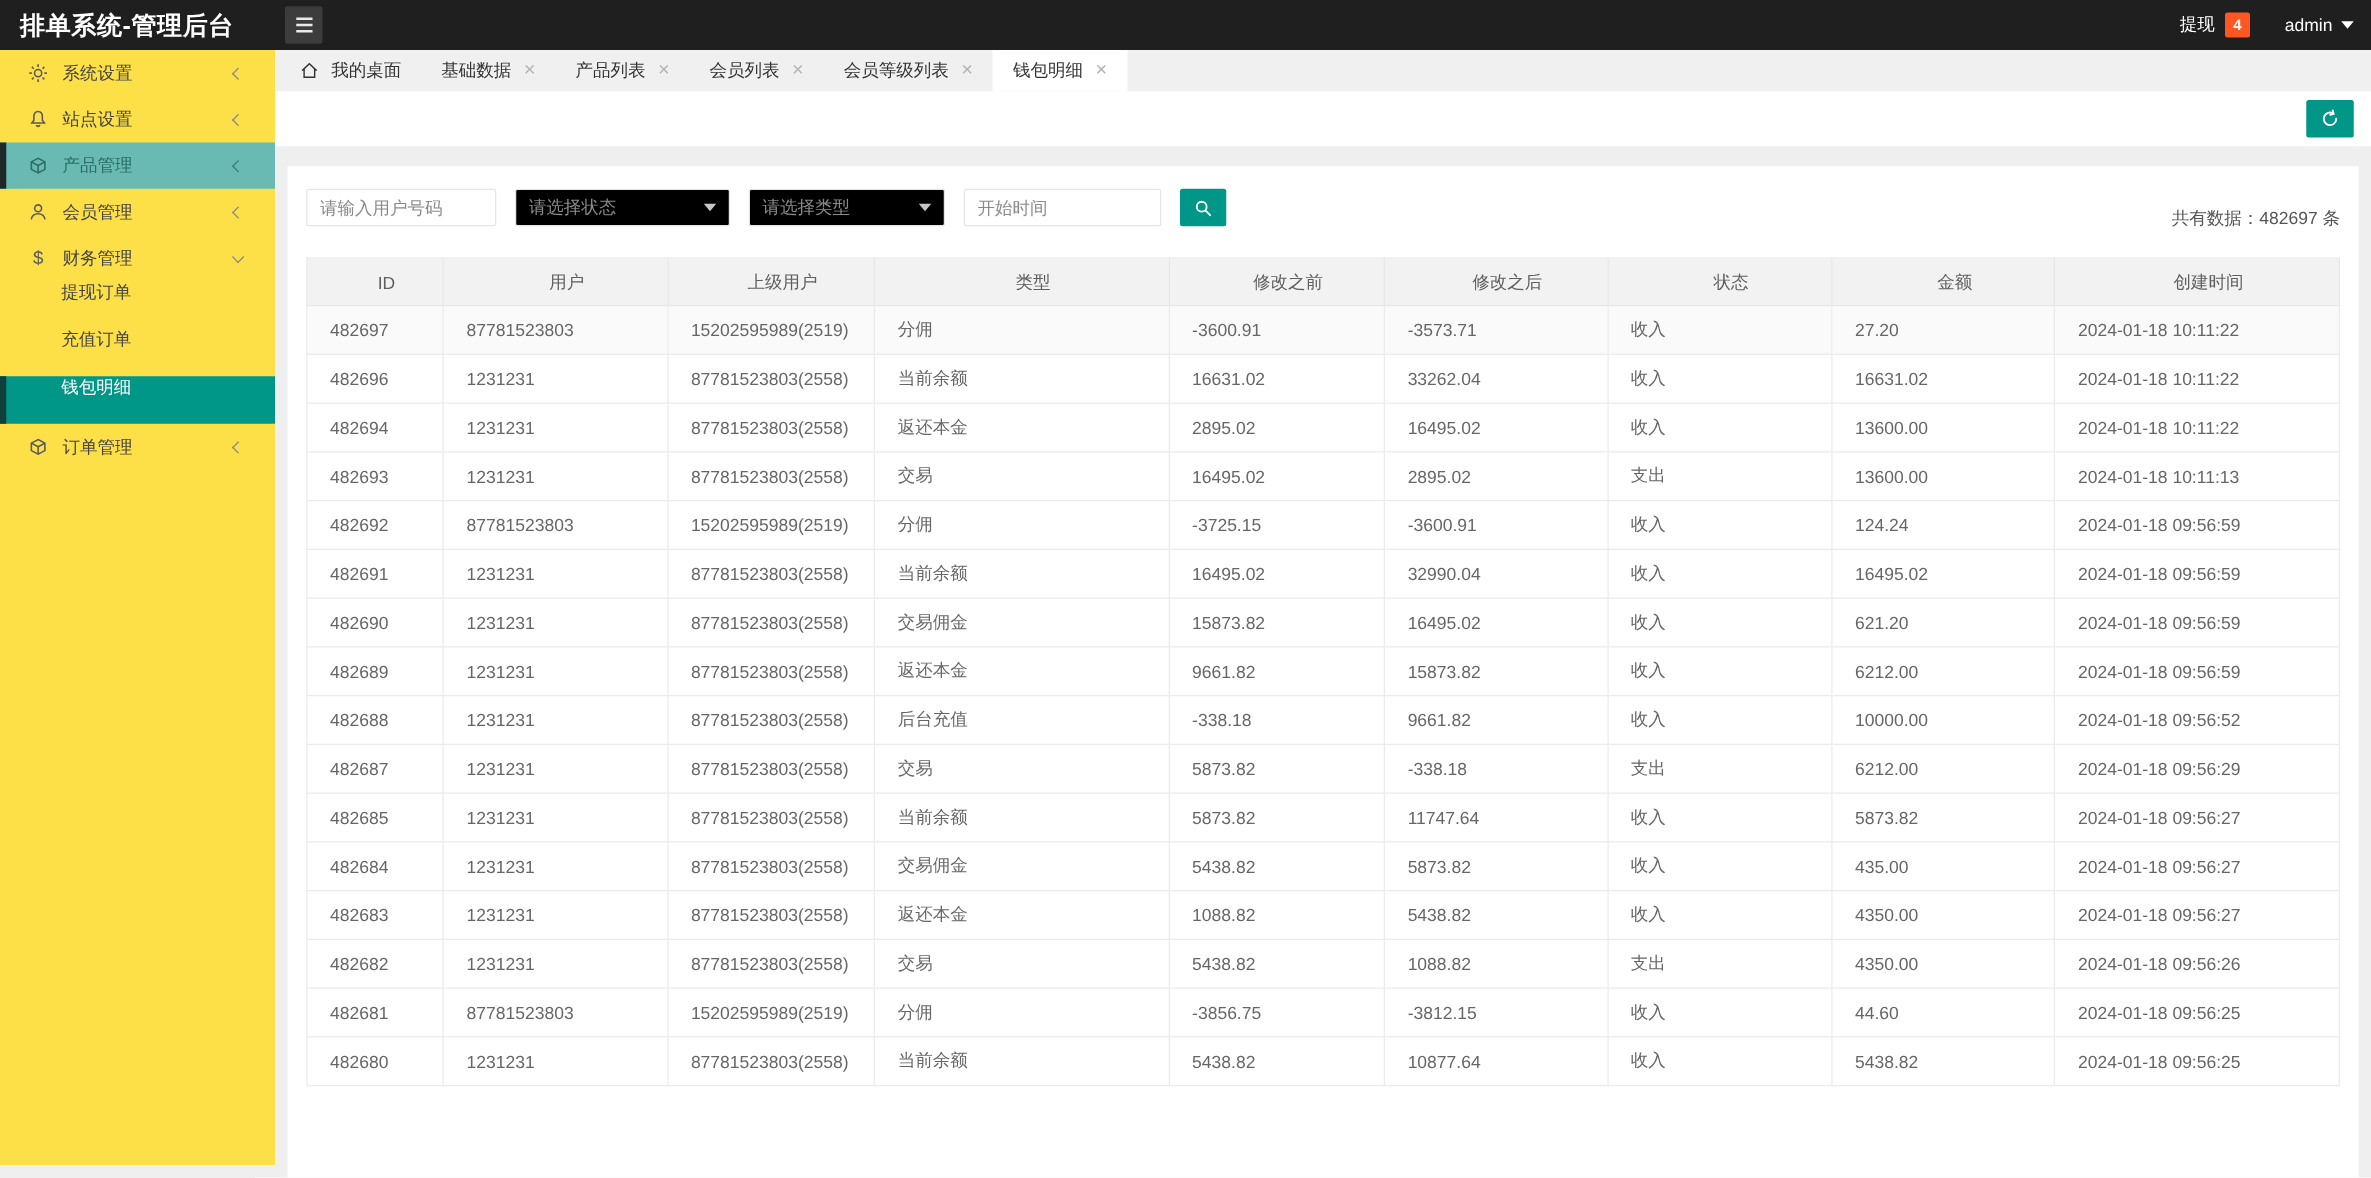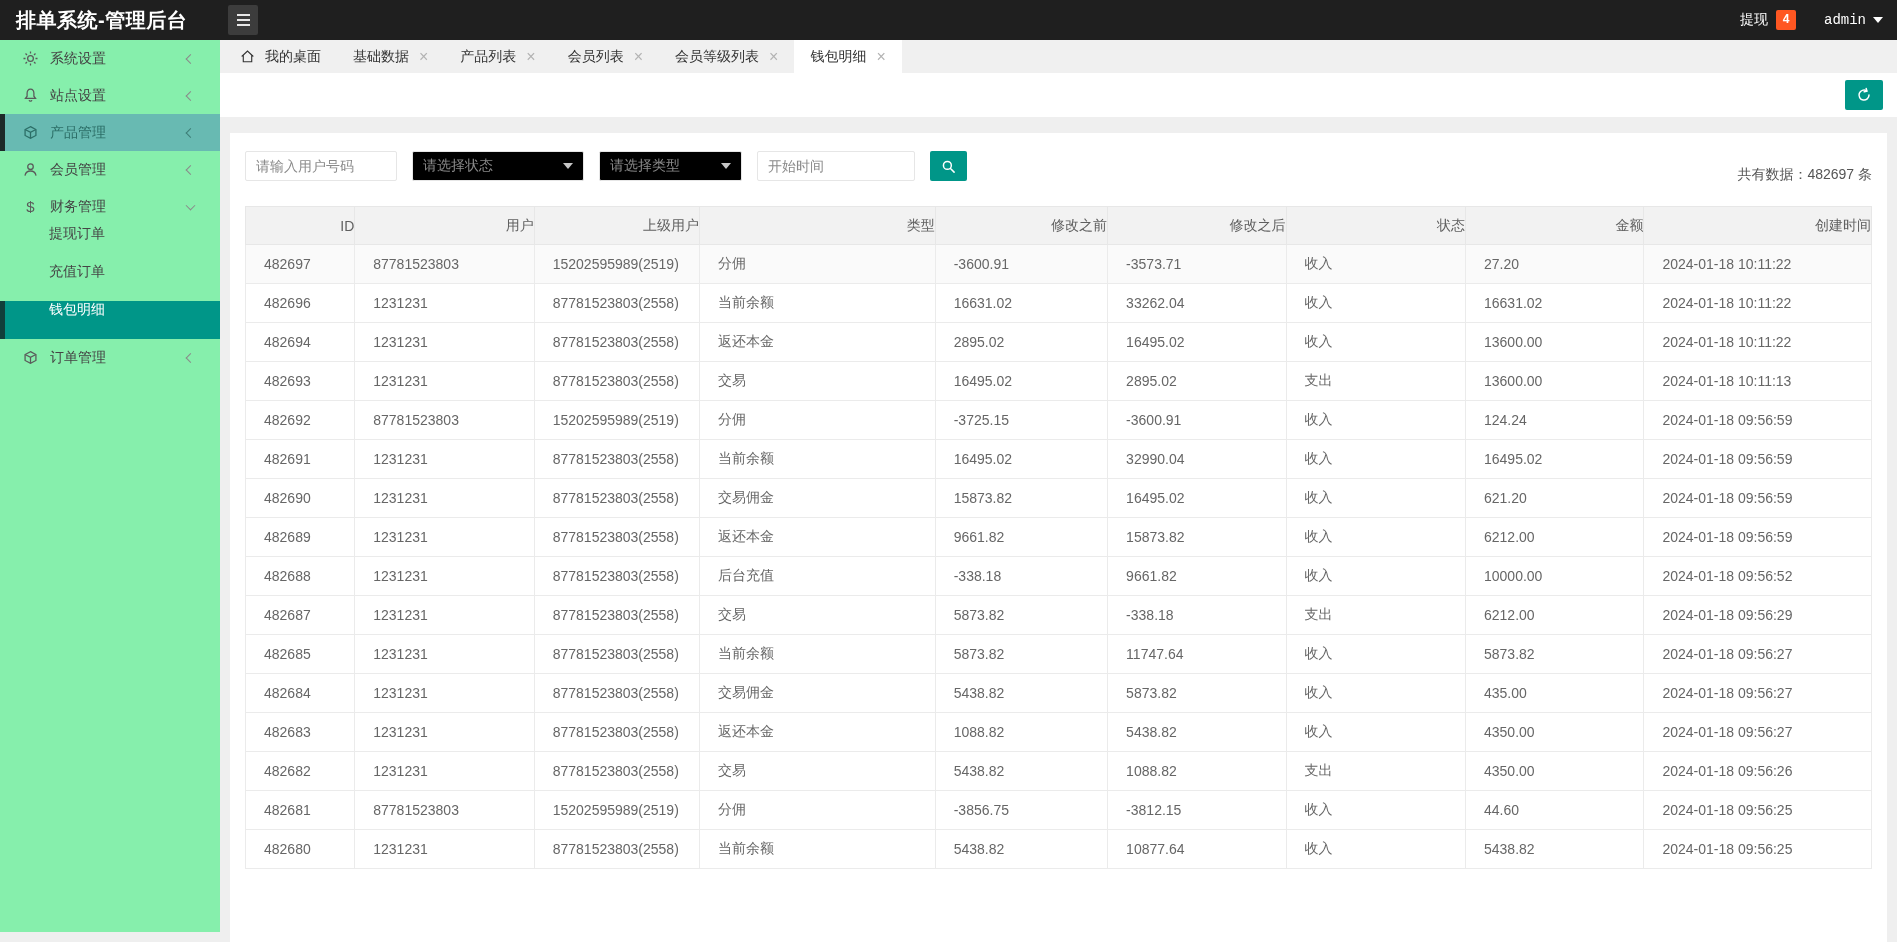--- a/index.html
+++ b/index.html
@@ -5,28 +5,28 @@
   * { margin:0; padding:0; box-sizing:border-box; }
   html,body { width:100%; height:100%; overflow:hidden; }
   body { font-family:"Liberation Sans","DejaVu Sans",sans-serif; background:#efefef; font-size:14px; color:#444; }
 
   
   .topbar { position:fixed; left:0; top:0; right:0; height:40px; background:#1f1f1f; z-index:30; display:flex; align-items:center; }
   .app-title { color:#fff; font-size:20px; font-weight:700; padding-left:16px; letter-spacing:.5px; }
   .hamburger { position:absolute; left:228px; top:5px; width:30px; height:30px; background:#3c3c3c; border:none; border-radius:2px; cursor:pointer; display:flex; align-items:center; justify-content:center; }
   .bars { display:inline-flex; flex-direction:column; gap:3px; }
   .bars i { display:block; width:13px; height:2px; background:#e8e8e8; }
-  .topbar-right { position:absolute; right:14px; top:0; height:40px; display:flex; align-items:center; gap:28px;font-family:Liberation Mono, monospace; }
+  .topbar-right { position:absolute; right:14px; top:0; height:40px; display:flex; align-items:center; gap:28px; }
   .withdraw { display:flex; align-items:center; gap:8px; color:#fff; cursor:pointer; }
   .badge { min-width:20px; height:20px; background:#ff5722; color:#fff; font-size:12px; font-weight:700; border-radius:2px; display:inline-flex; align-items:center; justify-content:center; padding:0 5px; }
   .user-menu { display:flex; align-items:center; gap:7px; color:#fff; cursor:pointer; }
   .caret { width:0; height:0; border-left:5px solid transparent; border-right:5px solid transparent; border-top:6px solid #fff; }
 
   
-  .sidebar { position:fixed; left:0; top:40px; bottom:10px; width:220px; background:#86efac; z-index:20; }
+  .sidebar { position:fixed; left:0; top:40px; bottom:10px; width:220px; background:#fde047; z-index:20; }
   .side-item { position:relative; height:37px; display:flex; align-items:center; padding-left:22px; cursor:pointer; color:#444; }
   .s-icon { width:17px; height:17px; margin-right:11px; display:inline-flex; color:#5a5a5a; font-size:15px; line-height:17px; justify-content:center; }
   .s-icon svg { width:17px; height:17px; }
   .s-label { font-size:14px; }
   .chev { position:absolute; right:26px; top:50%; width:7px; height:7px; border-right:1px solid #8a8a8a; border-bottom:1px solid #8a8a8a; }
   .chev-left { transform:translateY(-50%) rotate(135deg); }
   .chev-down { transform:translateY(-70%) rotate(45deg); }
   .side-item.hover { background:#68bab2; color:#2c6e67; border-left:5px solid #1d2a28; padding-left:17px; }
   .side-item.hover .s-icon { color:#2c6e67; }
   .side-item.hover .chev { border-color:#3d7d76; }
@@ -49,28 +49,28 @@
   .refresh-btn svg { width:16px; height:16px; }
 
   .content-card { margin:0 10px; background:#fff; padding:15px 15px 0 15px; min-height:calc(100% - 93px); }
   .filter-row { display:flex; align-items:center; gap:15px; }
   .txt-input { height:30px; border:1px solid #e6e6e6; border-radius:2px; padding:0 10px; font-size:14px; color:#555; font-family:inherit; outline:none; }
   .txt-input::placeholder { color:#8a8a8a; opacity:1; }
   .w-user { width:152px; }
   .w-date { width:158px; }
   .select { height:30px; border:1px solid #e6e6e6; border-radius:2px; padding:0 10px; display:inline-flex; align-items:center; justify-content:space-between; color:#8a8a8a; cursor:pointer; background:#000000; }
   .w-status { width:172px; }
-  .w-type { width:143px; }
+  .w-type { width:157px; }
   .tri { width:0; height:0; border-left:5px solid transparent; border-right:5px solid transparent; border-top:6px solid #c6c6c6; }
   .search-btn { width:37px; height:30px; }
   .search-btn svg { width:15px; height:15px; }
   .summary { margin-left:auto; align-self:flex-start; margin-top:18px; font-size:14px; color:#555; }
 
   table { width:100%; margin-top:22px; border-collapse:collapse; table-layout:fixed; }
-  th { background:#f2f2f2; height:38px; font-weight:400; color:#5f5f5f; text-align:right; padding-left:18px; font-size:14px; border:1px solid #e7e7e7; }
+  th { background:#f2f2f2; height:38px; font-weight:400; color:#5f5f5f; text-align:center; padding-left:18px; font-size:14px; border:1px solid #e7e7e7; }
   td { height:39px; color:#666; text-align:left; padding-left:18px; font-size:14px; border:1px solid #ebebeb; background:#fff; white-space:nowrap; overflow:hidden; }
   tbody tr:first-child td { background:#fafafa; }
 </style>
 </head>
 <body>
 
 <div class="topbar">
   <div class="app-title">排单系统-管理后台</div>
   <button class="hamburger">
     <span class="bars">

